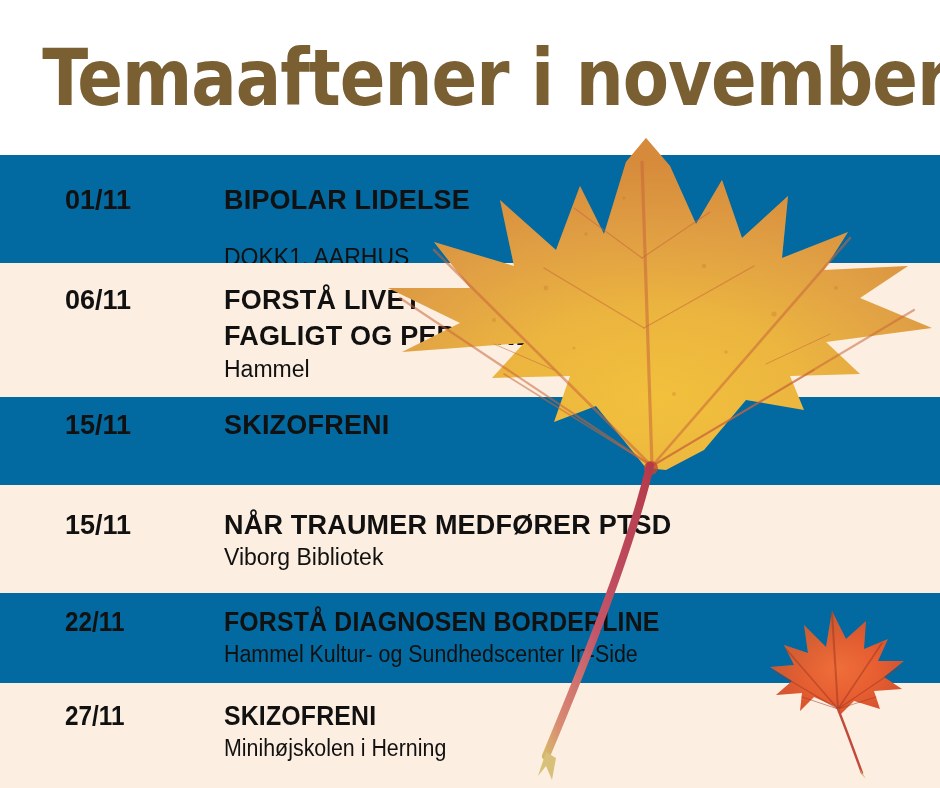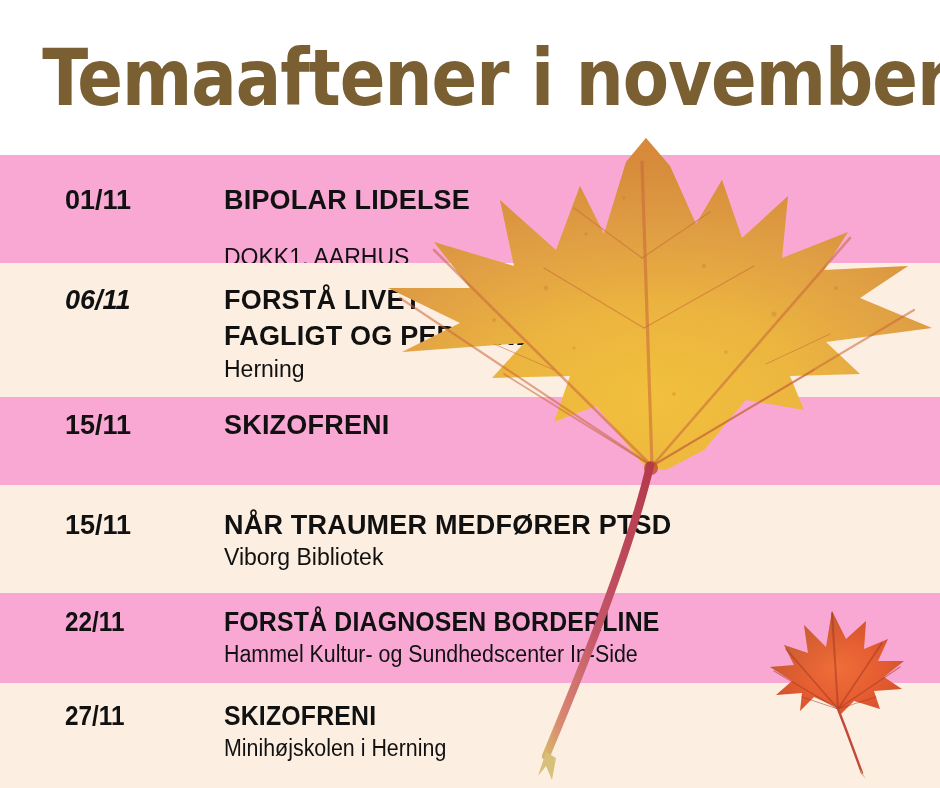--- a/index.html
+++ b/index.html
@@ -35,21 +35,21 @@
     transform:scaleX(0.96);
     transform-origin:left center;
   }
 
   
   .rows{position:absolute;left:0;top:155px;width:940px;height:633px;}
   .row{
     position:absolute;left:0;width:940px;
     box-sizing:border-box;
   }
-  .row.tan{background:#f9a8d4;}
+  .row.tan{background:#0369a1;}
   .row.cream{background:#FCEFE1;}
 
   .row-inner{
     position:absolute;left:0;top:0;width:940px;height:100%;
   }
   .date{
     position:absolute;
     left:65px;
     font-size:27px;
     font-weight:700;
@@ -116,24 +116,24 @@
     <div class="row tan" style="top:0px;height:108px;">
       <div class="row-inner">
         <div class="date" style="top:30px;">01/11</div>
         <div class="ev-title" style="top:28px;">BIPOLAR LIDELSE</div>
         <div class="ev-loc" style="top:64px;margin-top:25px;">DOKK1, AARHUS</div>
       </div>
     </div>
 
     <div class="row cream" style="top:108px;height:134px;">
       <div class="row-inner">
-        <div class="date" style="top:22px;font-style:italic;">06/11</div>
+        <div class="date" style="top:22px;">06/11</div>
         <div class="ev-title" style="top:20px;">FORSTÅ LIVET MED AUTISME UD FRA ET
 FAGLIGT OG PERSONLIGT PERSPEKTIV</div>
-        <div class="ev-loc" style="top:93px;">Herning</div>
+        <div class="ev-loc" style="top:93px;">Hammel</div>
       </div>
     </div>
 
     <div class="row tan" style="top:242px;height:88px;">
       <div class="row-inner">
         <div class="date" style="top:13px;">15/11</div>
         <div class="ev-title" style="top:11px;">SKIZOFRENI</div>
       </div>
     </div>
 

